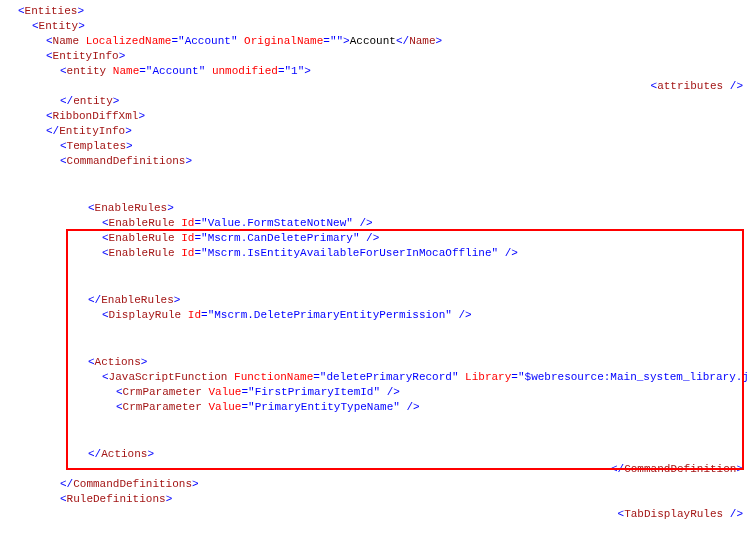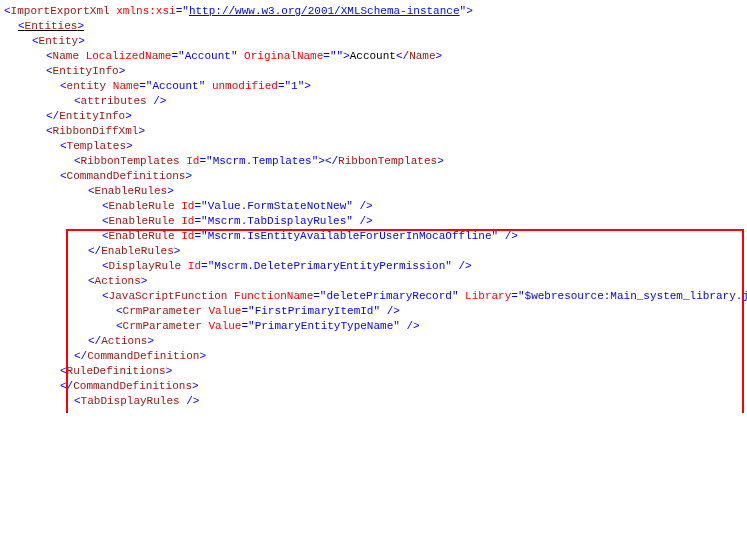--- a/index.html
+++ b/index.html
@@ -17,74 +17,73 @@
   .tag { color: #a31515; }     
   .attr { color: #ff0000; }    
   .val { color: #0000ff; }     
   .txt { color: #000; }        
   .link {
     color: #0000ff;
     text-decoration: underline;
     text-decoration-color: #0000ff;
   }
   .ind0 { padding-left: 0px; }
-  .ind1 { padding-left: 14px; text-decoration: underline; }
+  .ind1 { padding-left: 14px; }
   .ind2 { padding-left: 28px; }
   .ind3 { padding-left: 42px; }
   .ind4 { padding-left: 56px; }
-  .ind5 { padding-left: 70px; }
-  .ind6 { padding-left: 84px; }
+  .ind5 { padding-left: 70px; text-align: right; }
+  .ind6 { padding-left: 84px; margin-top: 32px; }
   .ind7 { padding-left: 98px; }
   .ind8 { padding-left: 112px; }
   .highlight-box {
     border: 2px solid #ff0000;
     box-sizing: border-box;
     position: absolute;
     pointer-events: none;
   }
   .code-container { position: relative; }
 </style>
 </head>
 <body>
 
 <div class="code-container">
 
-<div class="ln ind0"><span class="lt">&lt;</span><span class="tag">ImportExportXml</span><span class="txt"> </span><span class="attr">xmlns:xsi</span><span class="lt">="</span><span class="link">http://www.w3.org/2001/XMLSchema-instance</span><span class="lt">"&gt;</span></div>
 
 <div class="ln ind1"><span class="lt">&lt;</span><span class="tag">Entities</span><span class="lt">&gt;</span></div>
 
 <div class="ln ind2"><span class="lt">&lt;</span><span class="tag">Entity</span><span class="lt">&gt;</span></div>
 
 <div class="ln ind3"><span class="lt">&lt;</span><span class="tag">Name</span><span class="txt"> </span><span class="attr">LocalizedName</span><span class="lt">="</span><span class="val">Account</span><span class="lt">"</span><span class="txt"> </span><span class="attr">OriginalName</span><span class="lt">="</span><span class="val"></span><span class="lt">"&gt;</span><span class="txt">Account</span><span class="lt">&lt;/</span><span class="tag">Name</span><span class="lt">&gt;</span></div>
 
 <div class="ln ind3"><span class="lt">&lt;</span><span class="tag">EntityInfo</span><span class="lt">&gt;</span></div>
 
 <div class="ln ind4"><span class="lt">&lt;</span><span class="tag">entity</span><span class="txt"> </span><span class="attr">Name</span><span class="lt">="</span><span class="val">Account</span><span class="lt">"</span><span class="txt"> </span><span class="attr">unmodified</span><span class="lt">="</span><span class="val">1</span><span class="lt">"&gt;</span></div>
 
 <div class="ln ind5"><span class="lt">&lt;</span><span class="tag">attributes</span><span class="txt"> </span><span class="lt">/&gt;</span></div>
 
+<div class="ln ind4"><span class="lt">&lt;/</span><span class="tag">entity</span><span class="lt">&gt;</span></div>
+
+<div class="ln ind3"><span class="lt">&lt;</span><span class="tag">RibbonDiffXml</span><span class="lt">&gt;</span></div>
 
 <div class="ln ind3"><span class="lt">&lt;/</span><span class="tag">EntityInfo</span><span class="lt">&gt;</span></div>
-
-<div class="ln ind3"><span class="lt">&lt;</span><span class="tag">RibbonDiffXml</span><span class="lt">&gt;</span></div>
 
 
 <div class="ln ind4"><span class="lt">&lt;</span><span class="tag">Templates</span><span class="lt">&gt;</span></div>
 
-<div class="ln ind5"><span class="lt">&lt;</span><span class="tag">RibbonTemplates</span><span class="txt"> </span><span class="attr">Id</span><span class="lt">="</span><span class="val">Mscrm.Templates</span><span class="lt">"&gt;&lt;/</span><span class="tag">RibbonTemplates</span><span class="lt">&gt;</span></div>
 
 
 <div class="ln ind4"><span class="lt">&lt;</span><span class="tag">CommandDefinitions</span><span class="lt">&gt;</span></div>
 
 
 <div class="ln ind6"><span class="lt">&lt;</span><span class="tag">EnableRules</span><span class="lt">&gt;</span></div>
 
 <div class="ln ind7"><span class="lt">&lt;</span><span class="tag">EnableRule</span><span class="txt"> </span><span class="attr">Id</span><span class="lt">="</span><span class="val">Value.FormStateNotNew</span><span class="lt">"</span><span class="txt"> </span><span class="lt">/&gt;</span></div>
 
-<div class="ln ind7"><span class="lt">&lt;</span><span class="tag">EnableRule</span><span class="txt"> </span><span class="attr">Id</span><span class="lt">="</span><span class="val">Mscrm.TabDisplayRules</span><span class="lt">"</span><span class="txt"> </span><span class="lt">/&gt;</span></div>
+<div class="ln ind7"><span class="lt">&lt;</span><span class="tag">EnableRule</span><span class="txt"> </span><span class="attr">Id</span><span class="lt">="</span><span class="val">Mscrm.CanDeletePrimary</span><span class="lt">"</span><span class="txt"> </span><span class="lt">/&gt;</span></div>
 
 <div class="ln ind7"><span class="lt">&lt;</span><span class="tag">EnableRule</span><span class="txt"> </span><span class="attr">Id</span><span class="lt">="</span><span class="val">Mscrm.IsEntityAvailableForUserInMocaOffline</span><span class="lt">"</span><span class="txt"> </span><span class="lt">/&gt;</span></div>
 
 <div class="ln ind6"><span class="lt">&lt;/</span><span class="tag">EnableRules</span><span class="lt">&gt;</span></div>
 
 
 <div class="ln ind7"><span class="lt">&lt;</span><span class="tag">DisplayRule</span><span class="txt"> </span><span class="attr">Id</span><span class="lt">="</span><span class="val">Mscrm.DeletePrimaryEntityPermission</span><span class="lt">"</span><span class="txt"> </span><span class="lt">/&gt;</span></div>
 
 
 <div class="ln ind6"><span class="lt">&lt;</span><span class="tag">Actions</span><span class="lt">&gt;</span></div>
@@ -93,21 +92,21 @@
 
 <div class="ln ind8"><span class="lt">&lt;</span><span class="tag">CrmParameter</span><span class="txt"> </span><span class="attr">Value</span><span class="lt">="</span><span class="val">FirstPrimaryItemId</span><span class="lt">"</span><span class="txt"> </span><span class="lt">/&gt;</span></div>
 
 <div class="ln ind8"><span class="lt">&lt;</span><span class="tag">CrmParameter</span><span class="txt"> </span><span class="attr">Value</span><span class="lt">="</span><span class="val">PrimaryEntityTypeName</span><span class="lt">"</span><span class="txt"> </span><span class="lt">/&gt;</span></div>
 
 
 <div class="ln ind6"><span class="lt">&lt;/</span><span class="tag">Actions</span><span class="lt">&gt;</span></div>
 
 <div class="ln ind5"><span class="lt">&lt;/</span><span class="tag">CommandDefinition</span><span class="lt">&gt;</span></div>
 
+<div class="ln ind4"><span class="lt">&lt;/</span><span class="tag">CommandDefinitions</span><span class="lt">&gt;</span></div>
+
 <div class="ln ind4"><span class="lt">&lt;</span><span class="tag">RuleDefinitions</span><span class="lt">&gt;</span></div>
-
-<div class="ln ind4"><span class="lt">&lt;/</span><span class="tag">CommandDefinitions</span><span class="lt">&gt;</span></div>
 
 <div class="ln ind5"><span class="lt">&lt;</span><span class="tag">TabDisplayRules</span><span class="txt"> </span><span class="lt">/&gt;</span></div>
 
 <div class="highlight-box" style="left:62px; top:225px; width:678px; height:241px;"></div>
 
 </div>
 
 </body></html>

